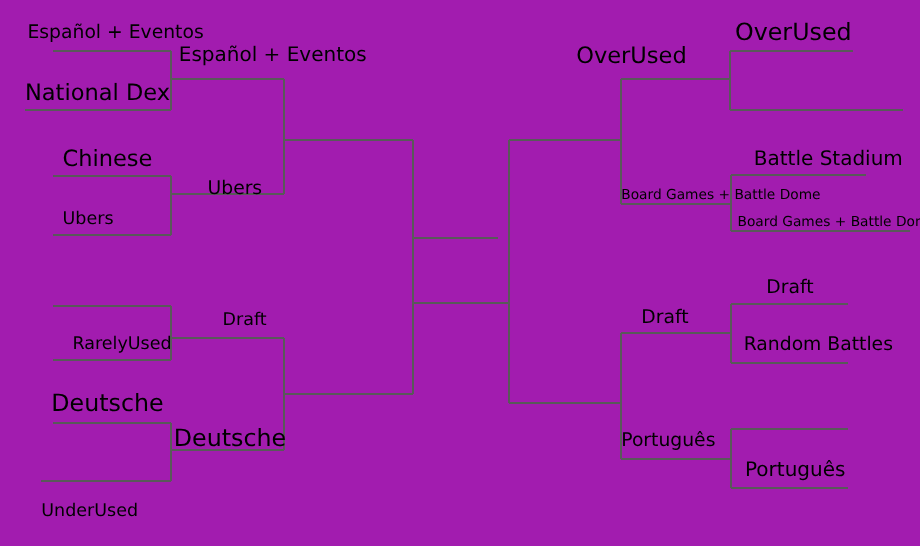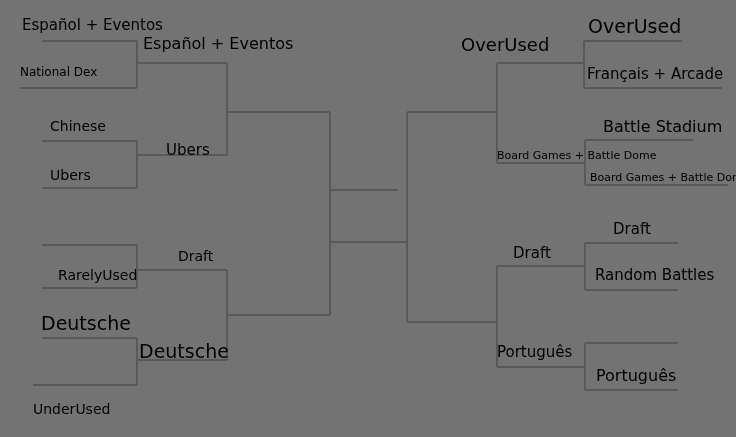--- a/index.html
+++ b/index.html
@@ -4,21 +4,21 @@
 <style>
   html, body {
     margin: 0;
     padding: 0;
     background: #ffffff;
   }
   #bracket-root {
     position: relative;
     width: 736px;
     height: 437px;
-    background: #737373;
+    background: #a21caf;
     font-family: "DejaVu Sans", sans-serif;
     overflow: hidden;
   }
   #bracket-svg {
     position: absolute;
     left: 0;
     top: 0;
     width: 736px;
     height: 437px;
   }
@@ -100,45 +100,44 @@
     <path class="bracket-line" d="M 497 266 L 497 367"></path>
     <path class="bracket-line" d="M 407 322 L 497 322"></path>
 
     <path class="bracket-line" d="M 407 112 L 407 322"></path>
     <path class="bracket-line" d="M 330 242 L 407 242"></path>
 
   </svg>
 
   <div class="slot-label anchor-left" style="left:22px; top:18px; font-size:15px;">Español + Eventos</div>
 
-  <div class="slot-label anchor-left" style="left:20px; top:66px; font-size:12px;">National Dex</div>
+  <div class="slot-label anchor-left" style="left:20px; top:66px; font-size:18px;">National Dex</div>
 
   <div class="slot-label anchor-left" style="left:143px; top:36px; font-size:16px;">Español + Eventos</div>
 
-  <div class="slot-label anchor-left" style="left:50px; top:119px; font-size:14px;">Chinese</div>
+  <div class="slot-label anchor-left" style="left:50px; top:119px; font-size:18px;">Chinese</div>
 
   <div class="slot-label anchor-left" style="left:50px; top:168px; font-size:14px;">Ubers</div>
 
   <div class="slot-label anchor-left" style="left:166px; top:143px; font-size:15px;">Ubers</div>
 
   <div class="slot-label anchor-left" style="left:46px; top:224px; font-size:14px;"></div>
 
   <div class="slot-label anchor-left" style="left:58px; top:268px; font-size:14px;">RarelyUsed</div>
 
   <div class="slot-label anchor-left" style="left:178px; top:249px; font-size:14px;">Draft</div>
 
   <div class="slot-label anchor-left" style="left:41px; top:314px; font-size:19px;">Deutsche</div>
 
   <div class="slot-label anchor-left" style="left:33px; top:366px; font-size:14px;margin-top:36px;">UnderUsed</div>
 
   <div class="slot-label anchor-left" style="left:139px; top:342px; font-size:19px;">Deutsche</div>
 
   <div class="slot-label anchor-left" style="left:588px; top:17px; font-size:19px;">OverUsed</div>
 
-  <div class="slot-label anchor-left" style="left:587px; top:67px; font-size:15px;">Français + Arcade</div>
 
   <div class="slot-label anchor-left" style="left:461px; top:36px; font-size:18px;">OverUsed</div>
 
   <div class="slot-label anchor-left" style="left:573px; top:119px; font-size:16px;margin-left:30px;">Battle Stadium</div>
 
   <div class="slot-label anchor-left" style="left:590px; top:172px; font-size:11px;">Board Games + Battle Dome</div>
 
   <div class="slot-label anchor-left" style="left:497px; top:150px; font-size:11px;">Board Games + Battle Dome</div>
 
   <div class="slot-label anchor-left" style="left:613px; top:222px; font-size:15px;">Draft</div>

